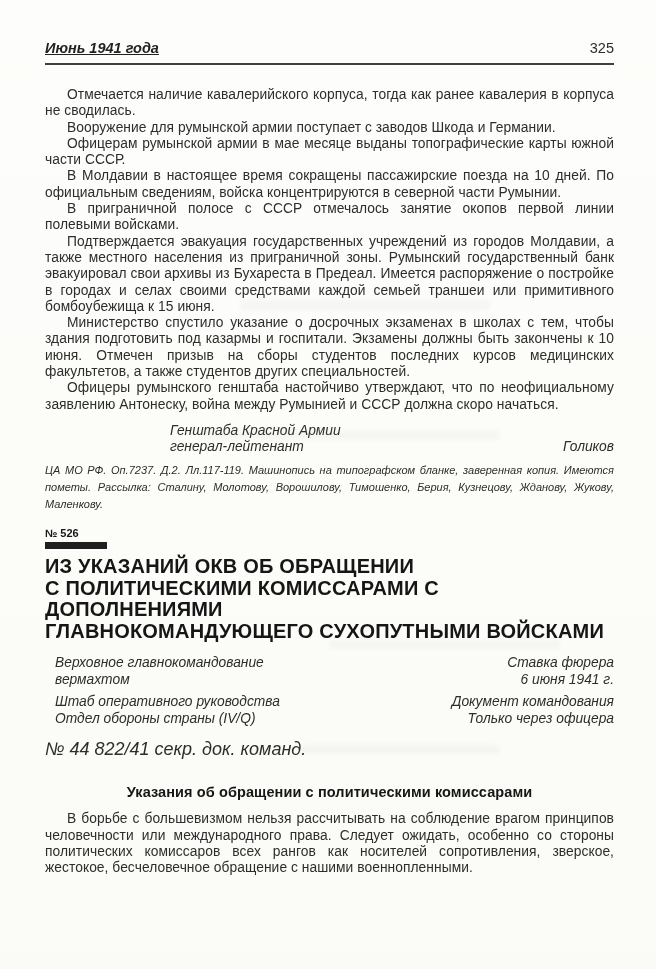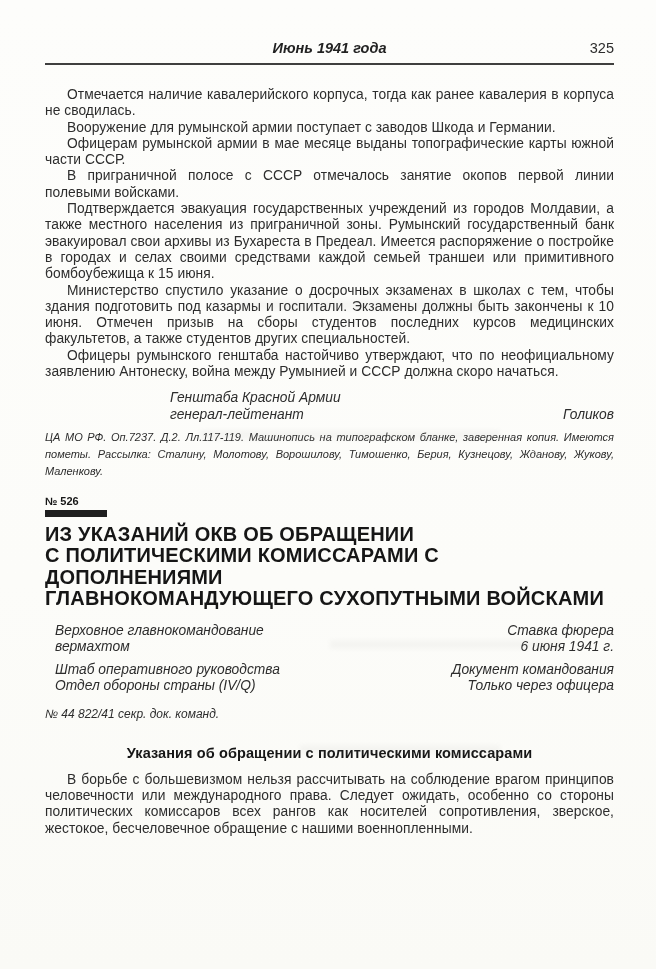--- a/index.html
+++ b/index.html
@@ -11,22 +11,22 @@
     background: linear-gradient(180deg, #fdfdfb 0%, #fcfcf9 60%, #fafaf6 100%);
     box-sizing: border-box;
     padding: 40px 42px 0 45px;
     overflow: hidden;
     font-family: "Liberation Sans", "DejaVu Sans", sans-serif;
     color: #2d2d2d;
   }
   
   .running-head { position: relative; height: 18px; }
   .running-title {
-    position: absolute; left: 0; right: 0; text-align: center;
-    font-size: 14.5px; font-weight: bold; font-style: italic; color: #222;
+    position: absolute; left: 0; right: 0; 
+    font-size: 14.5px; font-weight: bold; font-style: italic; color: #222; text-decoration: underline;
   }
   .page-number {
     position: absolute; right: 0; top: 0;
     font-size: 14.5px; color: #2d2d2d;
   }
   .head-rule { border: none; border-top: 2px solid #3f3f3f; margin: 5px 0 0 0; }
 
   
   .body-text { margin-top: 22px; }
   p.body-par {
@@ -48,21 +48,21 @@
   
   .doc-number { margin-top: 15px; font-size: 11px; font-weight: bold; color: #161616; }
   .doc-number-bar { width: 62px; height: 7px; background: #1f1f1f; margin-top: 3px; }
   .doc-title {
     margin-top: 7px; font-size: 20px; font-weight: bold; color: #161616;
     line-height: 21.5px; letter-spacing: 0.2px;
   }
   .letterhead { margin-top: 13px; font-style: italic; font-size: 13.8px; line-height: 16.5px; }
   .letterhead-row { display: flex; justify-content: space-between; padding-left: 10px; }
   .letterhead-row.gap { margin-top: 6px; }
-  .ref-number { margin-top: 12px; font-style: italic; font-size: 12px; }
+  .ref-number { margin-top: 12px; font-style: italic; font-size: 18px; }
   .section-heading {
     margin-top: 24px; text-align: center; font-weight: bold;
     font-size: 14.5px; color: #161616; letter-spacing: 0.1px;
   }
   .doc-body { margin-top: 11px; }
 
   
   .ghost { position: absolute; background: #8a8a86; opacity: 0.06; filter: blur(2px); border-radius: 2px; }
   .ghost.g1 { left: 240px; top: 300px; width: 250px; height: 10px; }
   .ghost.g2 { left: 200px; top: 430px; width: 300px; height: 10px; }
@@ -82,20 +82,21 @@
   <div class="running-head">
     <div class="running-title">Июнь 1941 года</div>
     <div class="page-number">325</div>
   </div>
   <hr class="head-rule">
 
   <div class="body-text">
     <p class="body-par">Отмечается наличие кавалерийского корпуса, тогда как ранее кавалерия в корпуса не сводилась.</p>
     <p class="body-par">Вооружение для румынской армии поступает с заводов Шкода и Германии.</p>
     <p class="body-par">Офицерам румынской армии в мае месяце выданы топографические карты южной части СССР.</p>
+    <p class="body-par">В Молдавии в настоящее время сокращены пассажирские поезда на 10 дней. По официальным сведениям, войска концентрируются в северной части Румынии.</p>
     <p class="body-par">В приграничной полосе с СССР отмечалось занятие окопов первой линии полевыми войсками.</p>
     <p class="body-par">Подтверждается эвакуация государственных учреждений из городов Молдавии, а также местного населения из приграничной зоны. Румынский государственный банк эвакуировал свои архивы из Бухареста в Предеал. Имеется распоряжение о постройке в городах и селах своими средствами каждой семьей траншеи или примитивного бомбоубежища к 15 июня.</p>
     <p class="body-par">Министерство спустило указание о досрочных экзаменах в школах с тем, чтобы здания подготовить под казармы и госпитали. Экзамены должны быть закончены к 10 июня. Отмечен призыв на сборы студентов последних курсов медицинских факультетов, а также студентов других специальностей.</p>
     <p class="body-par">Офицеры румынского генштаба настойчиво утверждают, что по неофициальному заявлению Антонеску, война между Румынией и СССР должна скоро начаться.</p>
   </div>
 
   <div class="signature">
     <div>Генштаба Красной Армии</div>
     <div class="signature-row">
       <span>генерал-лейтенант</span>

